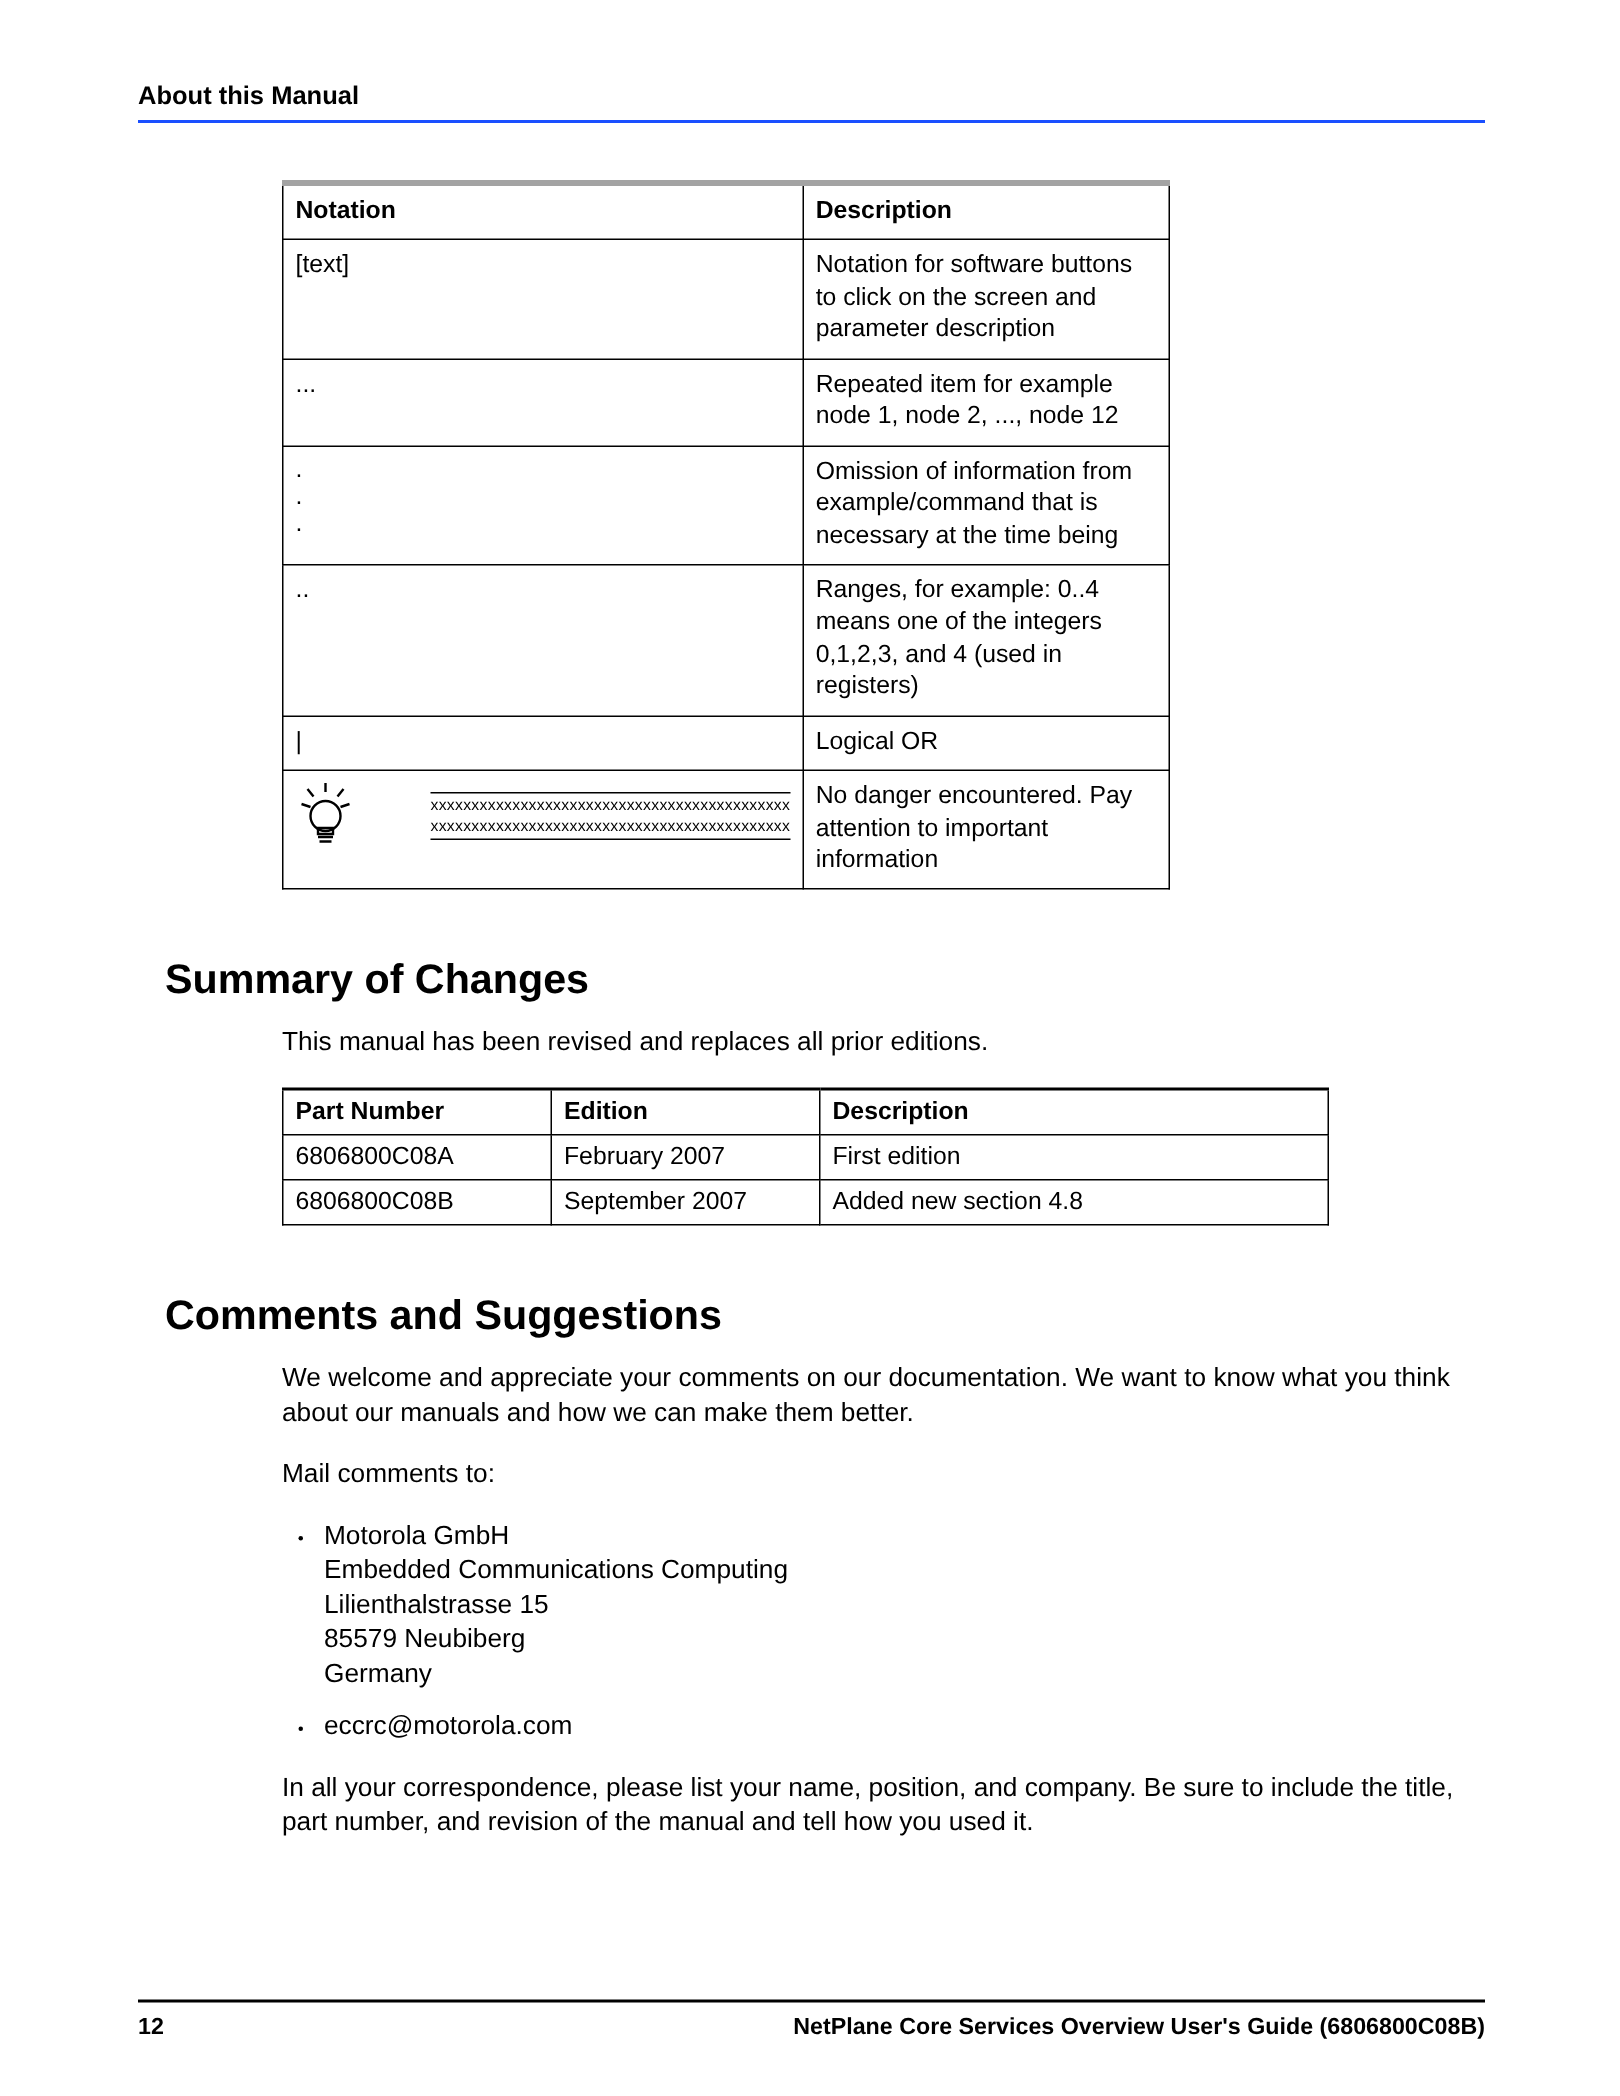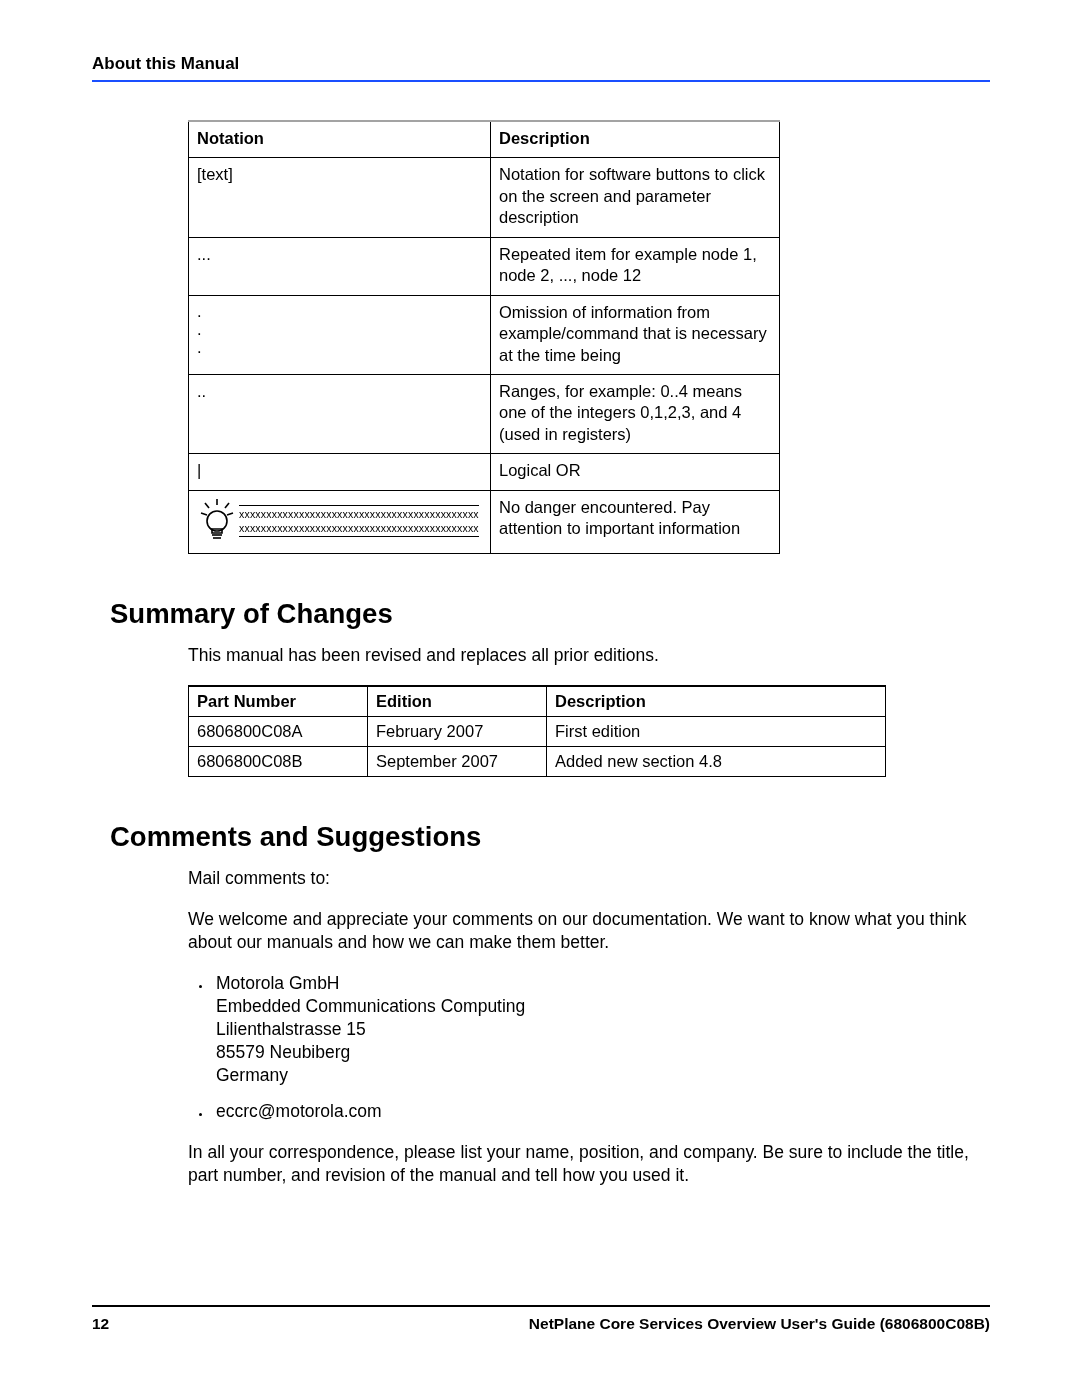--- a/index.html
+++ b/index.html
@@ -39,32 +39,32 @@
     font-size: 16.5px;
   }
   .notation-table th, .notation-table td {
     border: 1px solid #000;
     padding: 6px 8px 8px 8px;
     text-align: left;
     vertical-align: top;
     line-height: 1.3;
   }
   .notation-table thead tr {
-    border-top: 2px solid #a3a3a3;
+    border-top: 4px solid #a3a3a3;
   }
   .notation-table thead th {
     border-bottom: 1.5px solid #000;
     font-weight: bold;
   }
   .notation-table th:first-child,
   .notation-table td:first-child { width: 285px; }
   .vertical-dots { line-height: 1.1; }
 
   .bulb-cell { padding: 10px 8px 16px 8px; }
-  .bulb-wrap { display: flex; align-items: center; }
+  .bulb-wrap { display: flex; align-items: center; gap: 48px; }
   .bulb-text {
     font-size: 10.5px;
     letter-spacing: 0.2px;
     line-height: 1.35;
     border-top: 1px solid #000;
     border-bottom: 1px solid #000;
     padding: 1px 0;
     margin-left: 2px;
   }
 
@@ -110,21 +110,21 @@
   ul.address li { margin-bottom: 12px; }
   ul.address li .addr-line { display: block; padding-left: 4px; }
   ul.address li::marker { font-size: 11px; }
   ul.address li { list-style-type: disc; }
   ul.address li span.first { padding-left: 4px; }
 
   .footer {
     position: absolute;
     left: 92px;
     right: 90px;
-    bottom: 64px;
+    bottom: 36px;
   }
   .footer-rule {
     border: none;
     border-top: 2px solid #000;
     margin: 0 0 8px 0;
   }
   .footer-row {
     display: flex;
     justify-content: space-between;
     font-size: 15.5px;
@@ -221,22 +221,22 @@
         </tr>
         <tr>
           <td>6806800C08B</td>
           <td>September 2007</td>
           <td>Added new section 4.8</td>
         </tr>
       </tbody>
     </table>
 
     <h2 class="section">Comments and Suggestions</h2>
+    <p class="body">We welcome and appreciate your comments on our documentation. We want to know what you think about our manuals and how we can make them better.</p>
     <p class="body">Mail comments to:</p>
-    <p class="body">We welcome and appreciate your comments on our documentation. We want to know what you think about our manuals and how we can make them better.</p>
 
     <ul class="address">
       <li>
         <span class="addr-line">Motorola GmbH</span>
         <span class="addr-line">Embedded Communications Computing</span>
         <span class="addr-line">Lilienthalstrasse 15</span>
         <span class="addr-line">85579 Neubiberg</span>
         <span class="addr-line">Germany</span>
       </li>
       <li>

